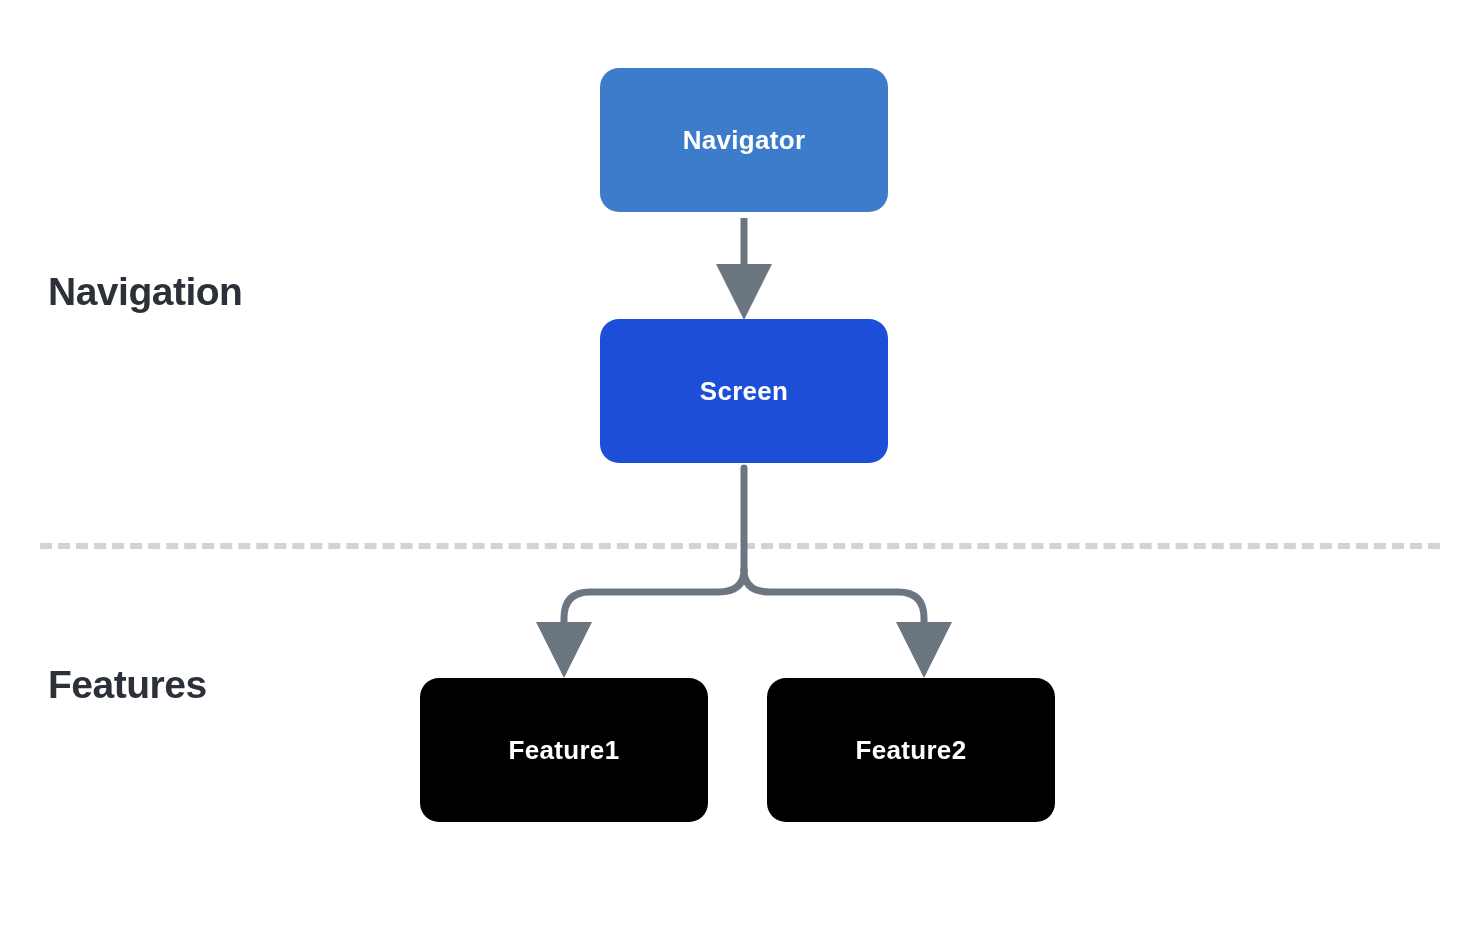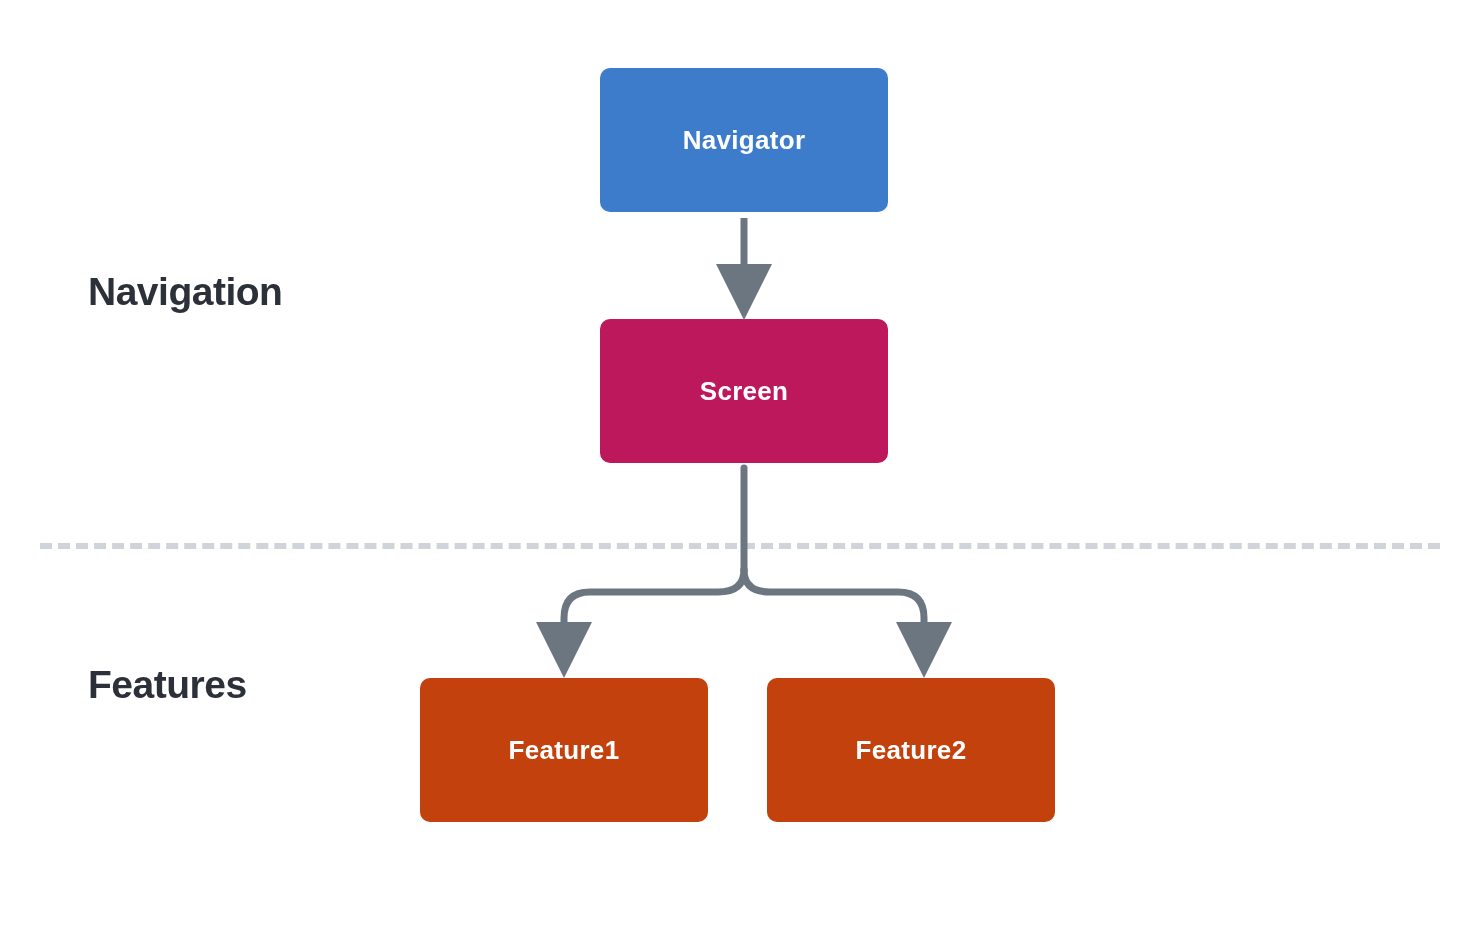--- a/index.html
+++ b/index.html
@@ -11,38 +11,37 @@
     font-family: -apple-system, BlinkMacSystemFont, "Segoe UI", Helvetica, Arial, sans-serif;
     position: relative;
     overflow: hidden;
   }
   .section-label {
     position: absolute;
     font-size: 39px;
     font-weight: 800;
     color: #2c3038;
     letter-spacing: -0.5px;
-    margin-left: 40px;
   }
   .node {
     position: absolute;
     width: 288px;
     height: 144px;
-    border-radius: 10px;
+    border-radius: 19px;
     display: flex;
     align-items: center;
     justify-content: center;
     color: #ffffff;
     font-weight: 800;
     font-size: 26px;
     letter-spacing: 0.3px;
   }
   .node.blue  { background: #3d7ccb; }
-  .node.red   { background: #be185d; }
-  .node.teal  { background: #c2410c; }
+  .node.red   { background: #1d4ed8; }
+  .node.teal  { background: #000000; }
 
   .divider {
     position: absolute;
     left: 40px;
     right: 40px;
     top: 535px;
     border: none;
     border-top: 6px dashed #ced4da;
   }
 

